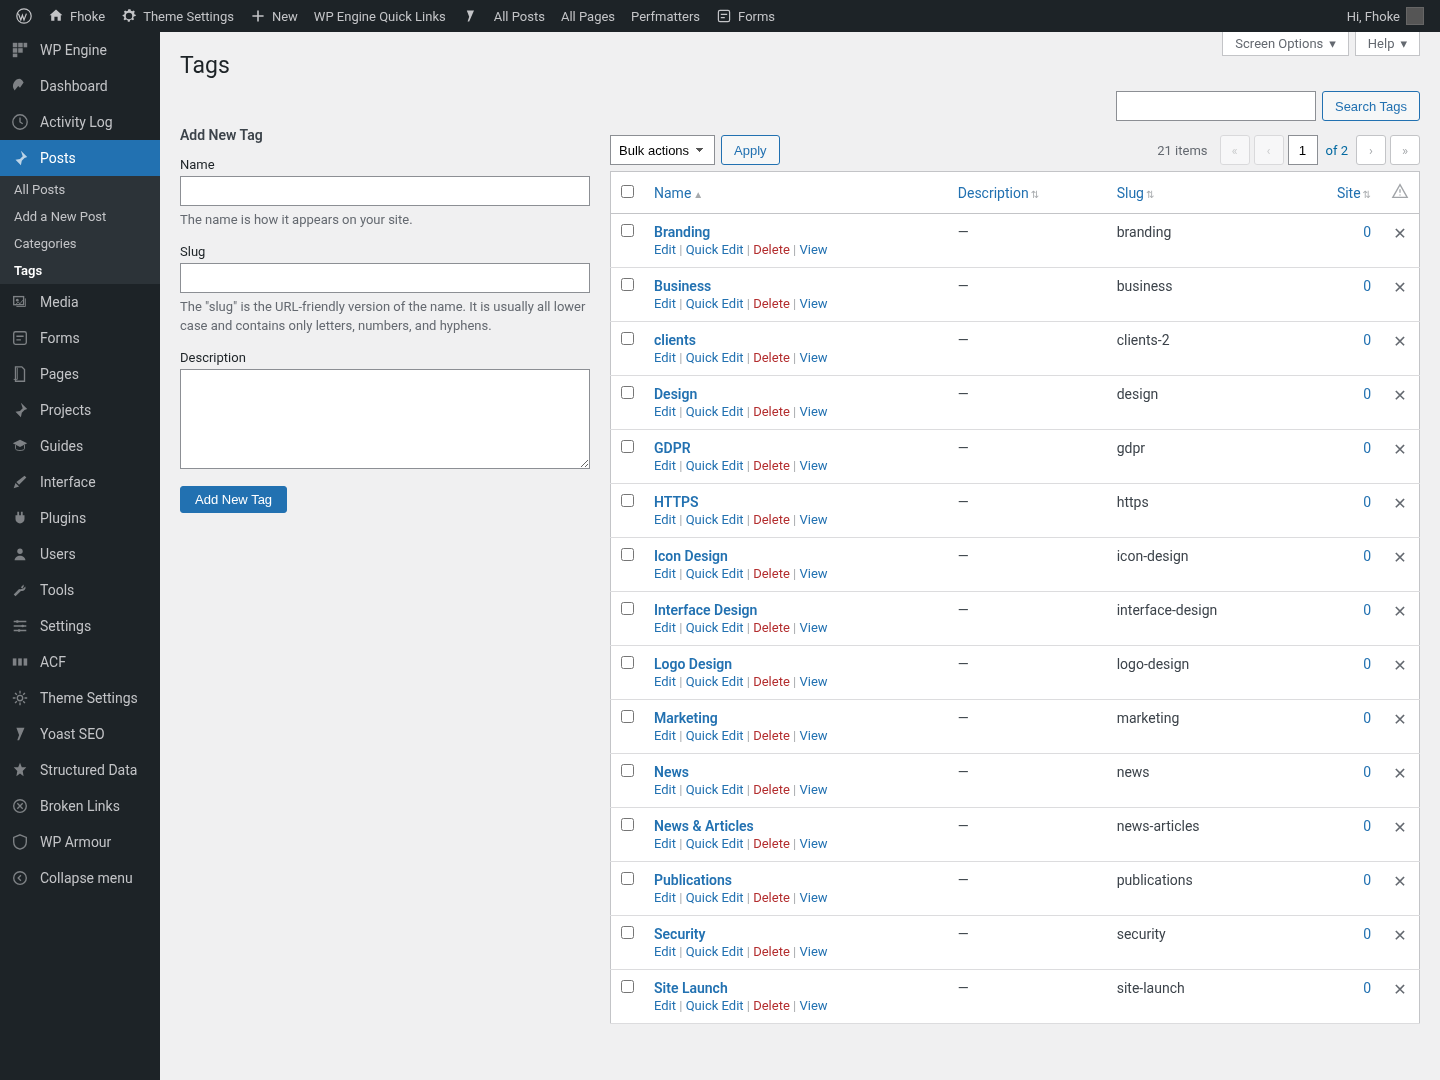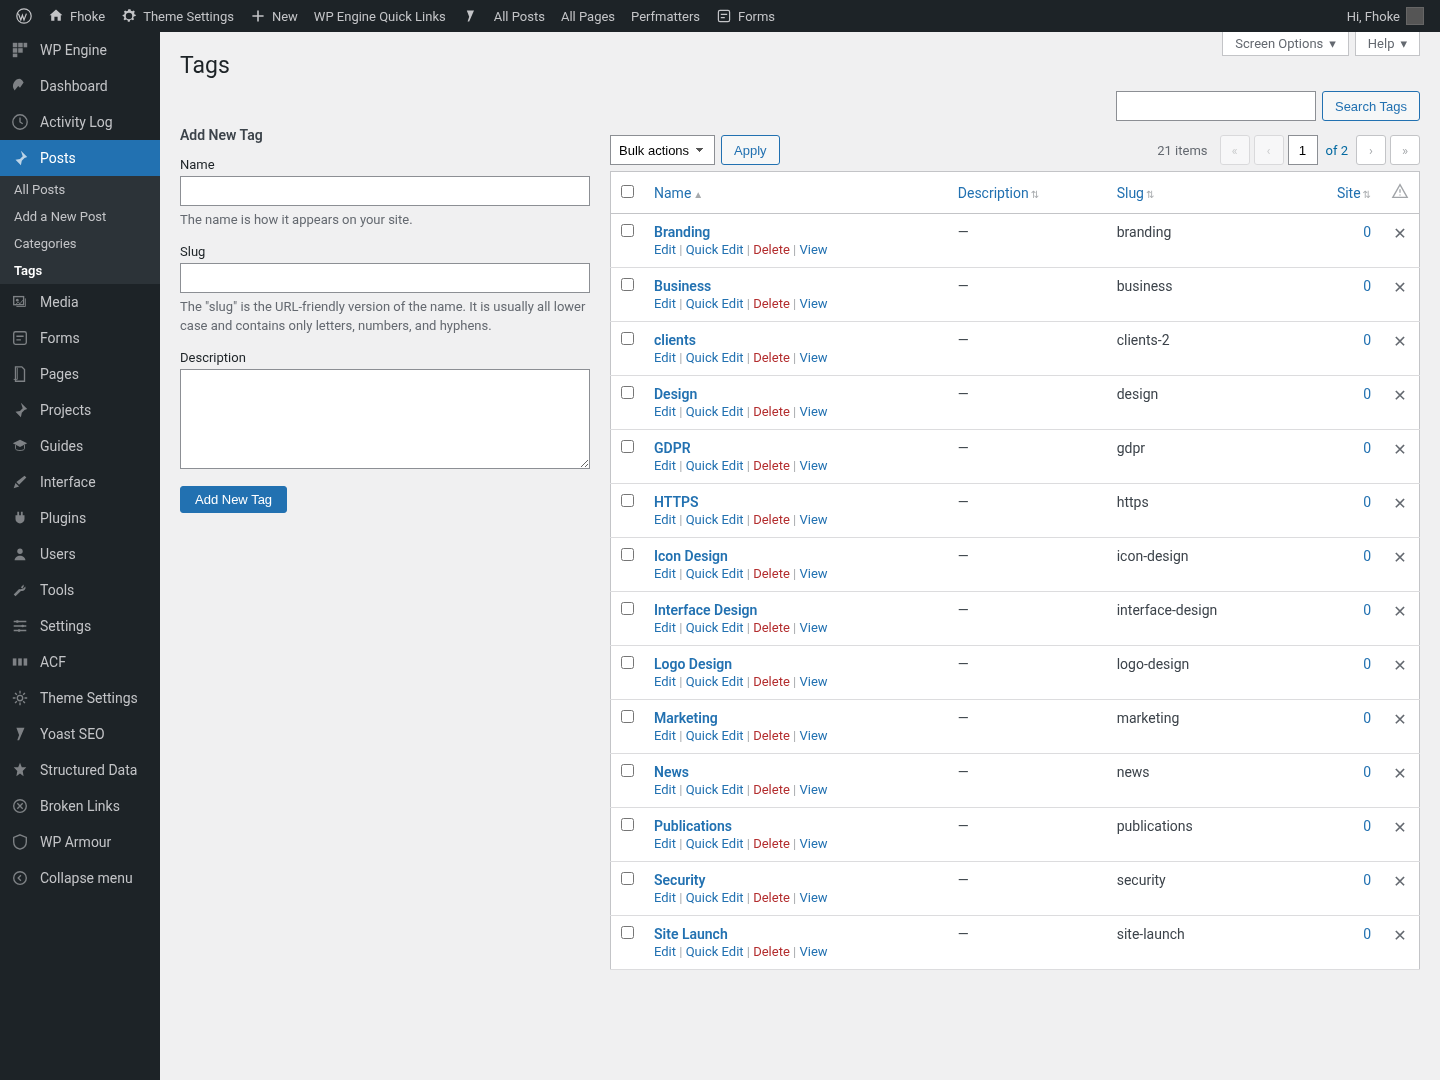--- a/index.html
+++ b/index.html
@@ -589,20 +589,36 @@
       </div>
     </td>
     <td>—</td>
     <td>news</td>
     <td class="count-col" style="text-align:right;"><a>0</a></td>
     <td class="seo-col"><span class="delete-icon">✕</span></td>
   </tr>
               <tr>
     <td class="check-column"><input type="checkbox" style=""></td>
     <td>
+      <a class="row-title">News &amp; Articles</a>
+      <div class="row-actions">
+        <a>Edit</a> | 
+        <a>Quick Edit</a> | 
+        <span class="delete"><a>Delete</a></span> | 
+        <a>View</a>
+      </div>
+    </td>
+    <td>—</td>
+    <td>news-articles</td>
+    <td class="count-col" style="text-align:right;"><a>0</a></td>
+    <td class="seo-col"><span class="delete-icon">✕</span></td>
+  </tr>
+              <tr>
+    <td class="check-column"><input type="checkbox" style=""></td>
+    <td>
       <a class="row-title">Publications</a>
       <div class="row-actions">
         <a>Edit</a> | 
         <a>Quick Edit</a> | 
         <span class="delete"><a>Delete</a></span> | 
         <a>View</a>
       </div>
     </td>
     <td>—</td>
     <td>publications</td>

